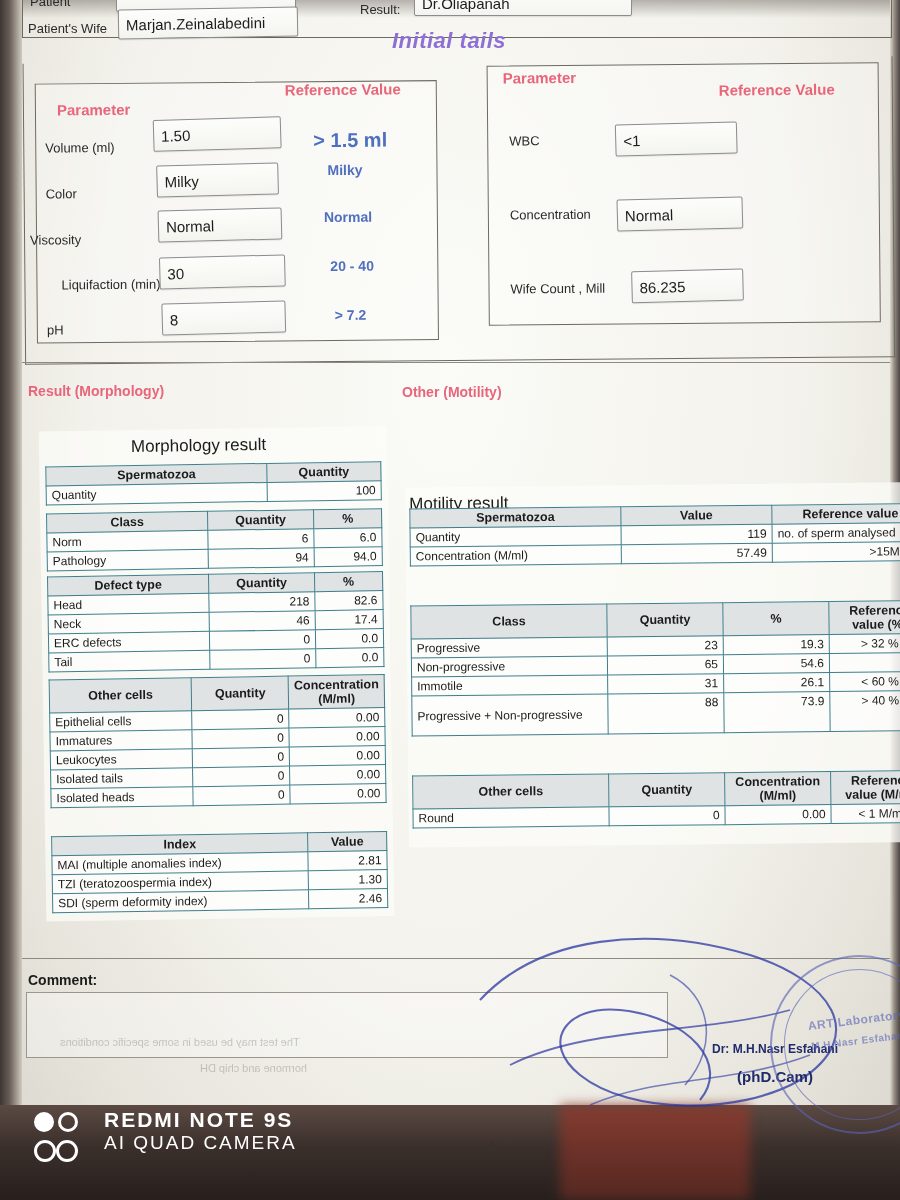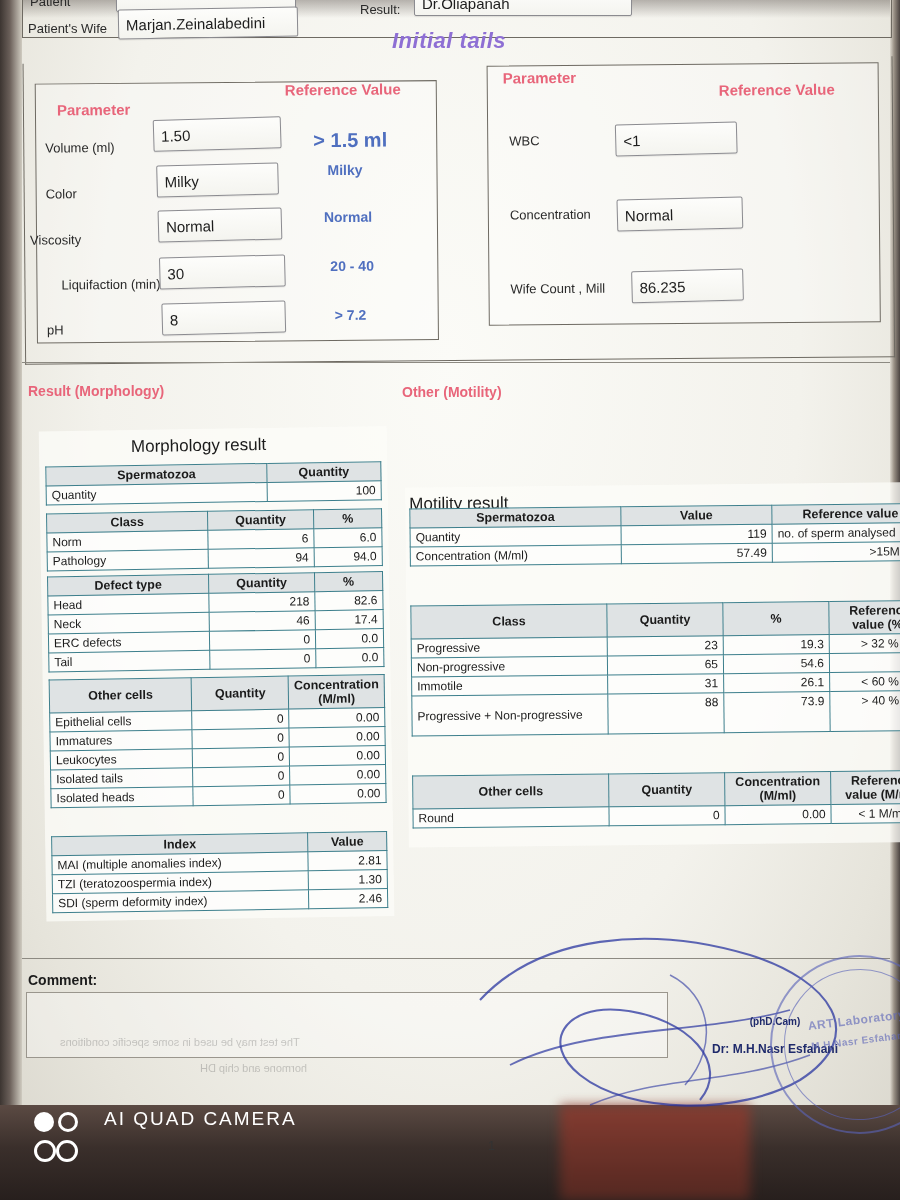--- a/index.html
+++ b/index.html
@@ -487,31 +487,32 @@
 
 <svg id="signature" viewBox="0 0 420 215">
   <path d="M10 85 C 70 20, 180 10, 280 40 C 360 65, 400 120, 330 165 C 270 200, 160 200, 110 160
            C 70 128, 95 90, 150 95 C 220 102, 260 150, 230 185" fill="none" stroke="#2a35a0" stroke-width="2.1" opacity=".75"></path>
   <path d="M40 150 C 120 110, 230 120, 320 95" fill="none" stroke="#2a35a0" stroke-width="1.8" opacity=".7"></path>
   <path d="M120 190 C 190 160, 260 170, 340 140" fill="none" stroke="#2a35a0" stroke-width="1.6" opacity=".6"></path>
   <path d="M200 60 C 240 80, 250 130, 215 170" fill="none" stroke="#2a35a0" stroke-width="1.5" opacity=".6"></path>
 </svg>
 
 <div class="sign-name" style="left:660px; top:1042px; width:230px;">Dr: M.H.Nasr Esfahani</div>
-<div class="sign-name" style="left:660px; top:1016px; width:230px; font-size:10px;">(phD.Cam)</div>
+<div class="sign-name" style="left:660px; top:1068px; width:230px; font-size:15px;">(phD.Cam)</div>
 
 <div id="stamp">
   <div class="inner"></div>
   <div class="txt" style="top:56px;">ART Laboratory</div>
   <div class="txt" style="top:78px; font-size:10px;">M.H.Nasr Esfahani</div>
 </div>
 
 <div class="page-num">1</div>
 
 <div class="cam-glyph">
   <div class="r1"></div>
     <div class="r2"></div>
     <div class="r3"></div>
     <div class="r4"></div>
 </div>
 <div id="watermark" style="left:104px;">
+  <div class="l1">REDMI NOTE 9S</div>
   <div class="l2">AI QUAD CAMERA</div>
 </div>
 
 </body></html>

